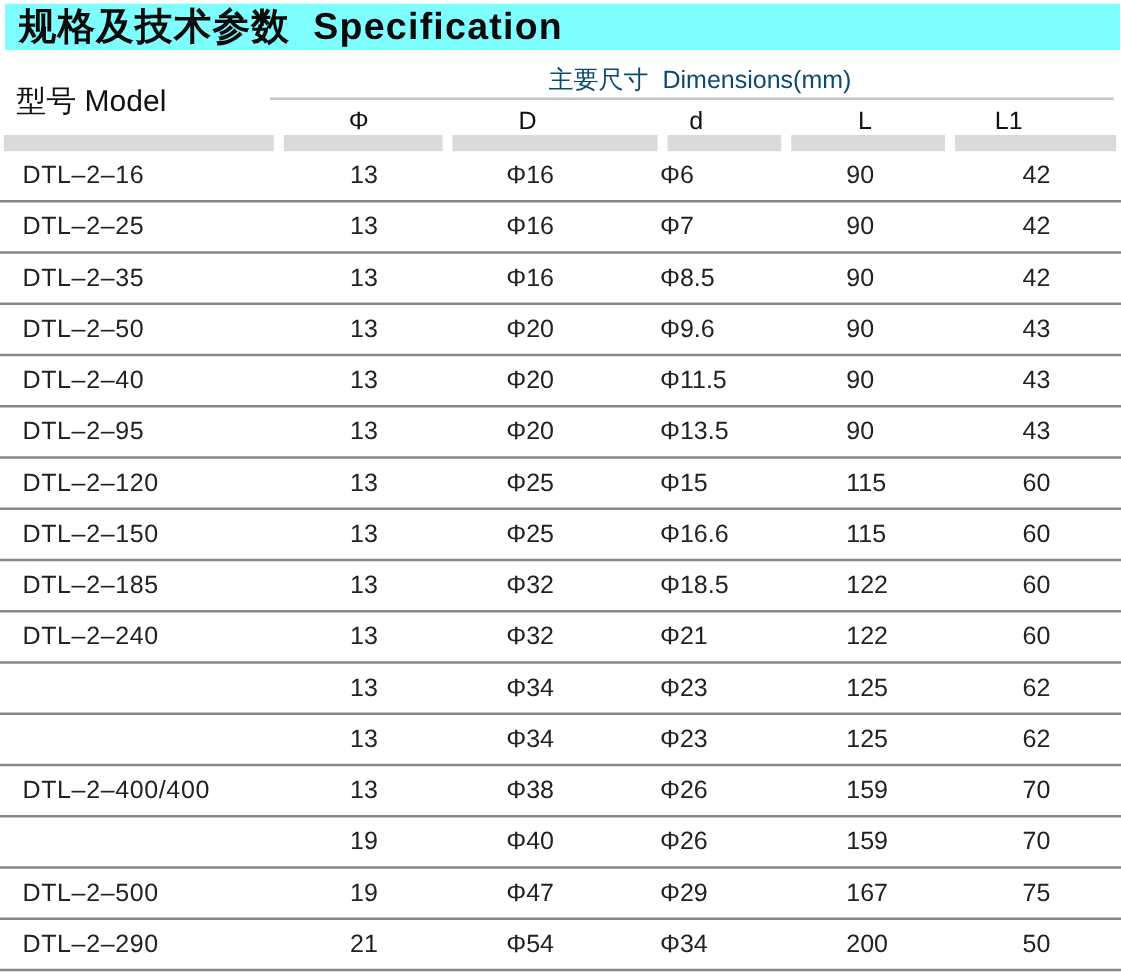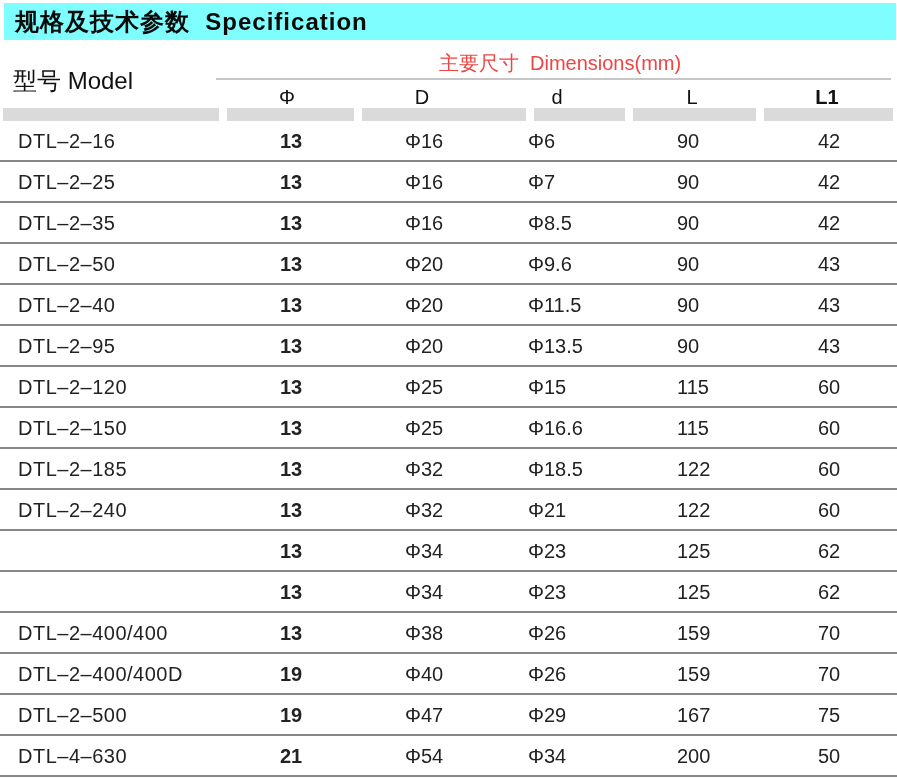--- a/index.html
+++ b/index.html
@@ -15,60 +15,60 @@
   
   .title-bar {
     position: absolute;
     left: 4px; right: 1px; top: 3px;
     height: 37px;
     background: #7efefe;
     display: flex;
     align-items: center;
   }
   .title-bar .title-text {
-    font-size: 24px;
+    font-size: 30px;
     font-weight: bold;
     color: #0a0a0a;
     padding-left: 11px;
     letter-spacing: 1px;
     white-space: pre;
   }
   
   .model-label {
     position: absolute;
     left: 13px; top: 65px;
     font-size: 24px;
     color: #111;
   }
   .dims-label {
     position: absolute;
     left: 560px; top: 50px;
     transform: translateX(-50%);
     font-size: 20px;
-    color: #ef4444;
+    color: #0c4a6e;
     white-space: pre;
   }
   .dims-underline {
     position: absolute;
     left: 216px; right: 6px; top: 78px;
     height: 2px;
     background: #c6c6c6;
   }
   .sub-header {
     position: absolute;
     top: 86px;
     transform: translateX(-50%);
     font-size: 20px;
     color: #111;
   }
   .sub-phi { left: 287px; }
   .sub-D   { left: 422px; }
   .sub-d   { left: 557px; }
   .sub-L   { left: 692px; }
-  .sub-L1  { left: 827px; font-weight: bold; }
+  .sub-L1  { left: 807px; }
   
   .col-bar {
     position: absolute;
     top: 108px;
     height: 13px;
     background: #dadada;
   }
   .bar-0 { left: 3px;   width: 216px; }
   .bar-1 { left: 227px; width: 127px; }
   .bar-2 { left: 362px; width: 164px; }
@@ -87,21 +87,21 @@
   }
   .cell {
     position: absolute;
     top: 50%;
     transform: translateY(-50%);
     font-size: 20px;
     color: #222222;
     white-space: nowrap;
   }
   .c-model { left: 18px;  letter-spacing: 0.5px; }
-  .c-phi   { left: 280px; font-weight: bold; }
+  .c-phi   { left: 280px; }
   .c-D     { left: 405px; }
   .c-d     { left: 528px; }
   .c-L     { left: 677px; }
   .c-L1    { left: 818px; }
 </style>
 </head>
 <body>
 
 <div class="canvas">
 
@@ -225,37 +225,36 @@
     </div>
       <div class="row">
       <span class="cell c-model">DTL–2–400/400</span>
       <span class="cell c-phi">13</span>
       <span class="cell c-D">Φ38</span>
       <span class="cell c-d">Φ26</span>
       <span class="cell c-L">159</span>
       <span class="cell c-L1">70</span>
     </div>
       <div class="row">
-      <span class="cell c-model">DTL–2–400/400D</span>
       <span class="cell c-phi">19</span>
       <span class="cell c-D">Φ40</span>
       <span class="cell c-d">Φ26</span>
       <span class="cell c-L">159</span>
       <span class="cell c-L1">70</span>
     </div>
       <div class="row">
       <span class="cell c-model">DTL–2–500</span>
       <span class="cell c-phi">19</span>
       <span class="cell c-D">Φ47</span>
       <span class="cell c-d">Φ29</span>
       <span class="cell c-L">167</span>
       <span class="cell c-L1">75</span>
     </div>
       <div class="row">
-      <span class="cell c-model">DTL–4–630</span>
+      <span class="cell c-model">DTL–2–290</span>
       <span class="cell c-phi">21</span>
       <span class="cell c-D">Φ54</span>
       <span class="cell c-d">Φ34</span>
       <span class="cell c-L">200</span>
       <span class="cell c-L1">50</span>
     </div>
     </div>
 
 </div>
 

